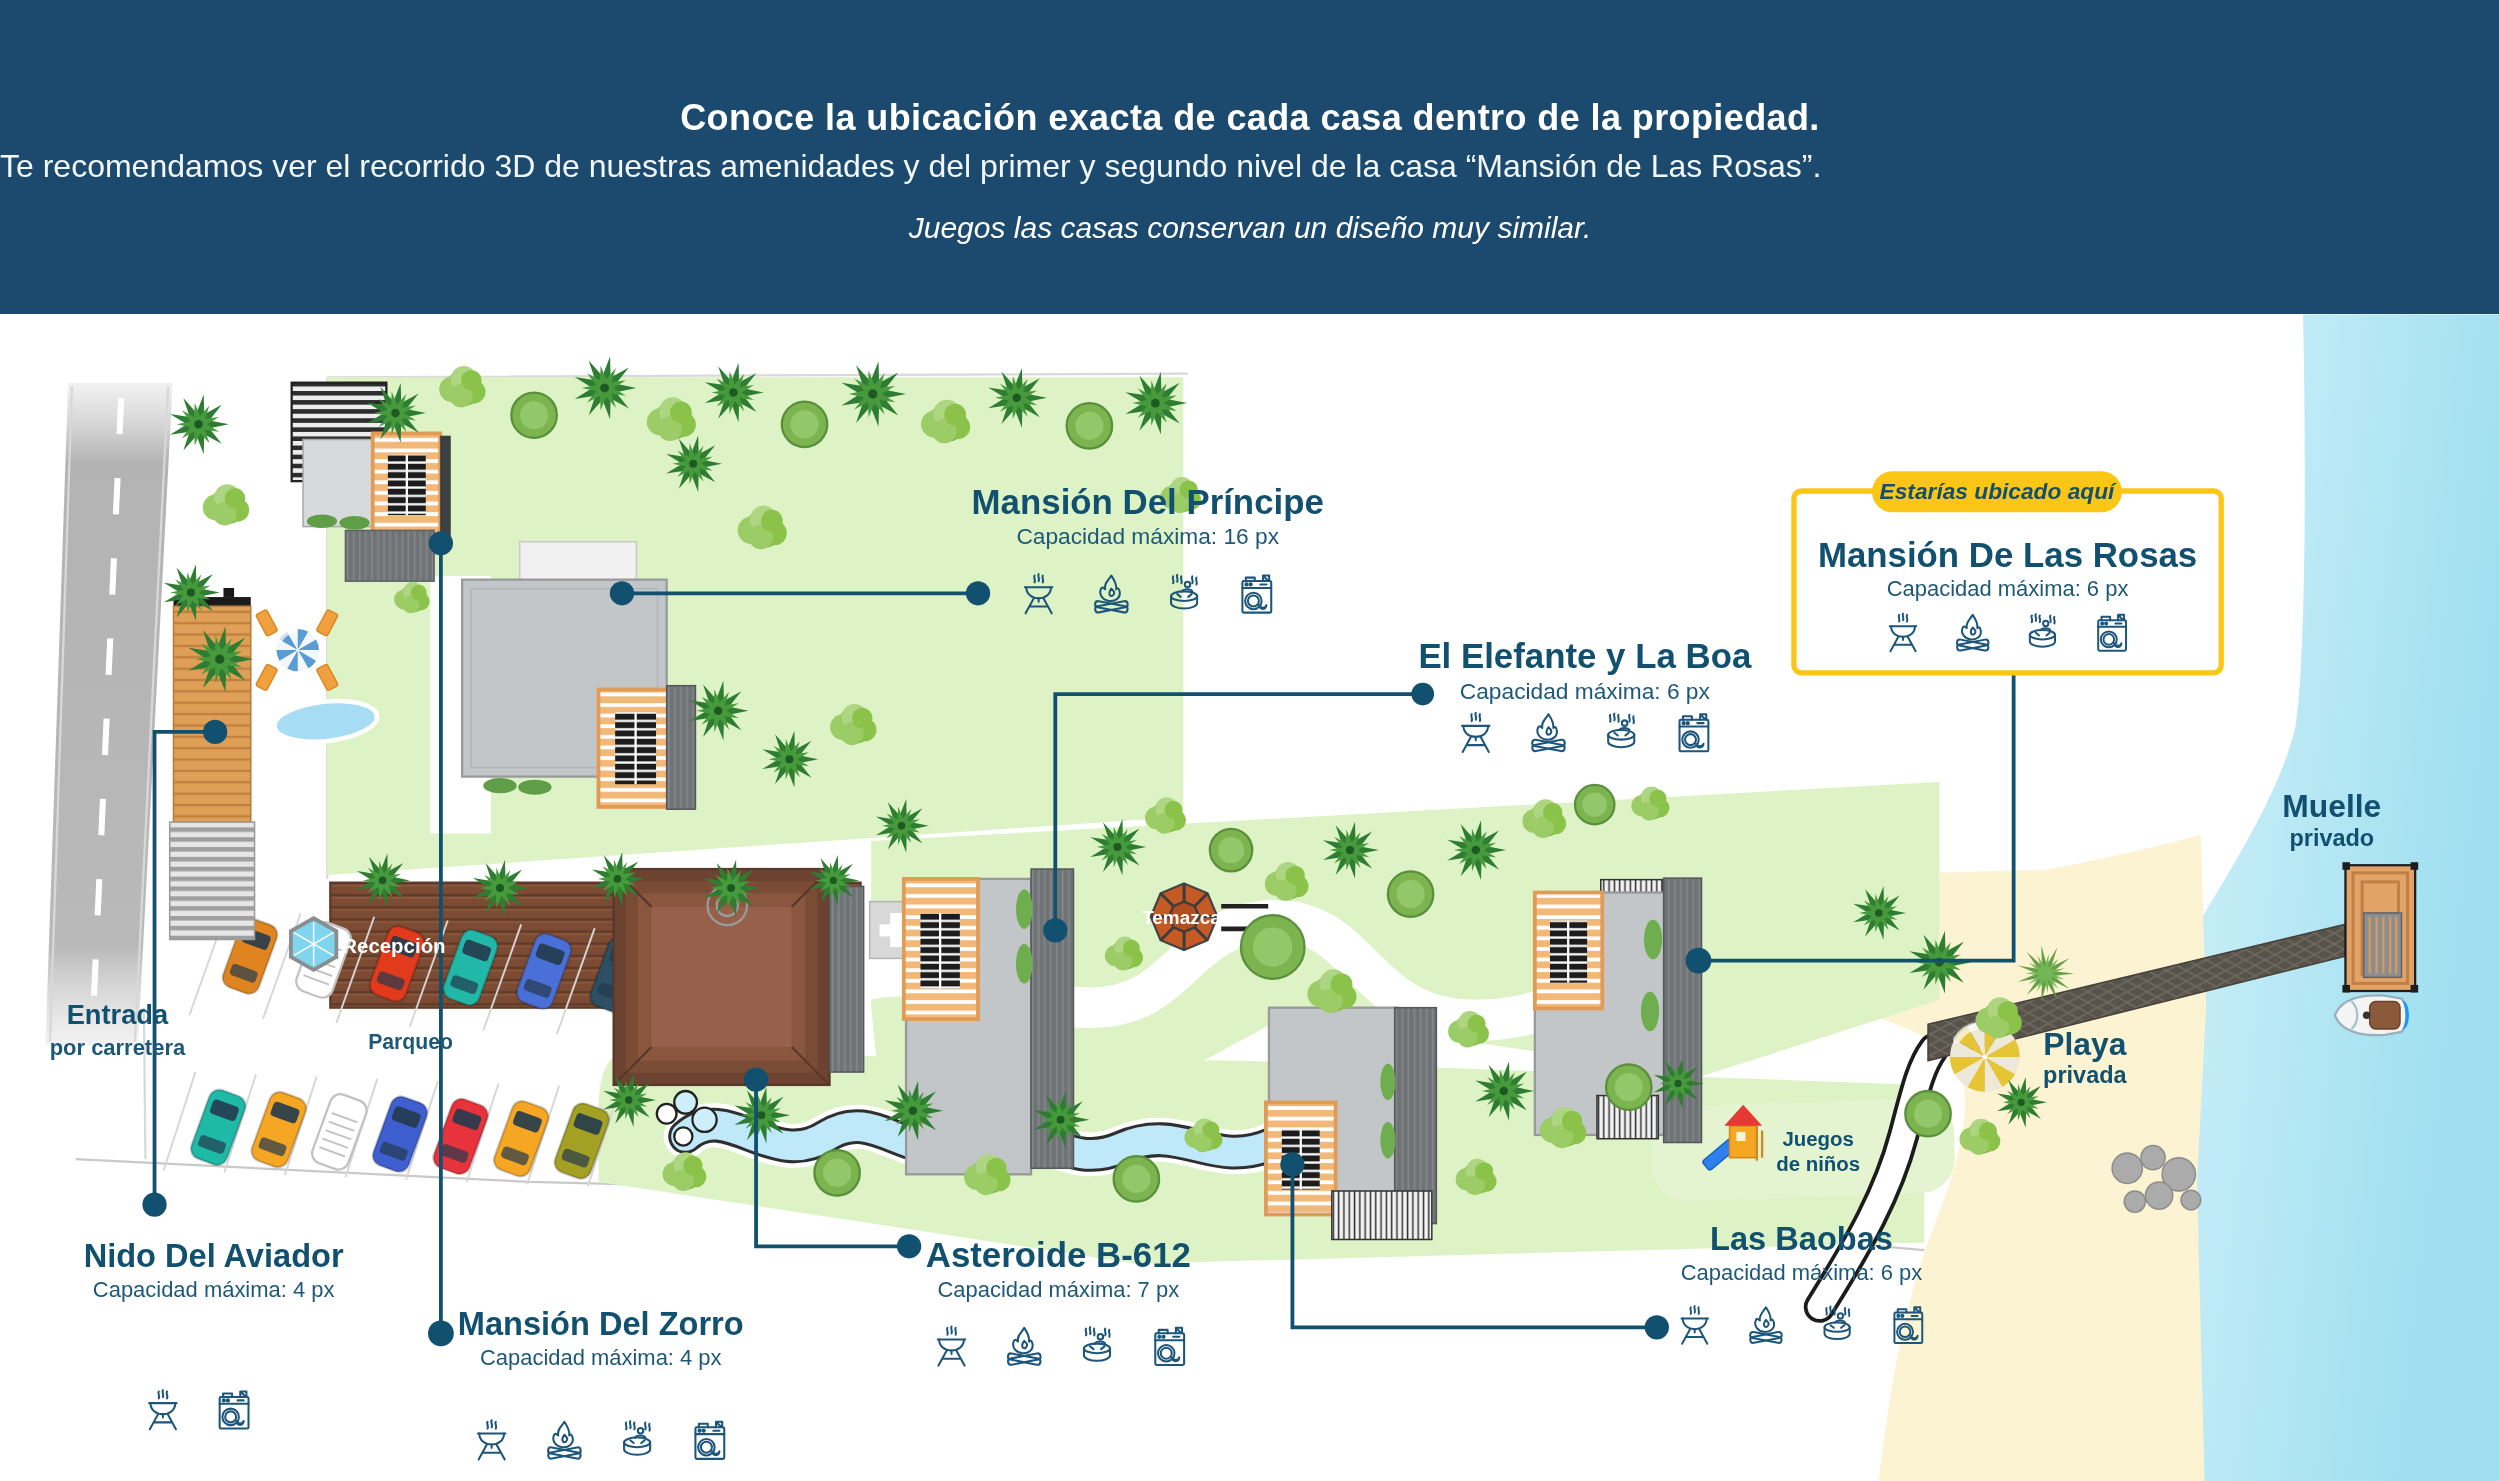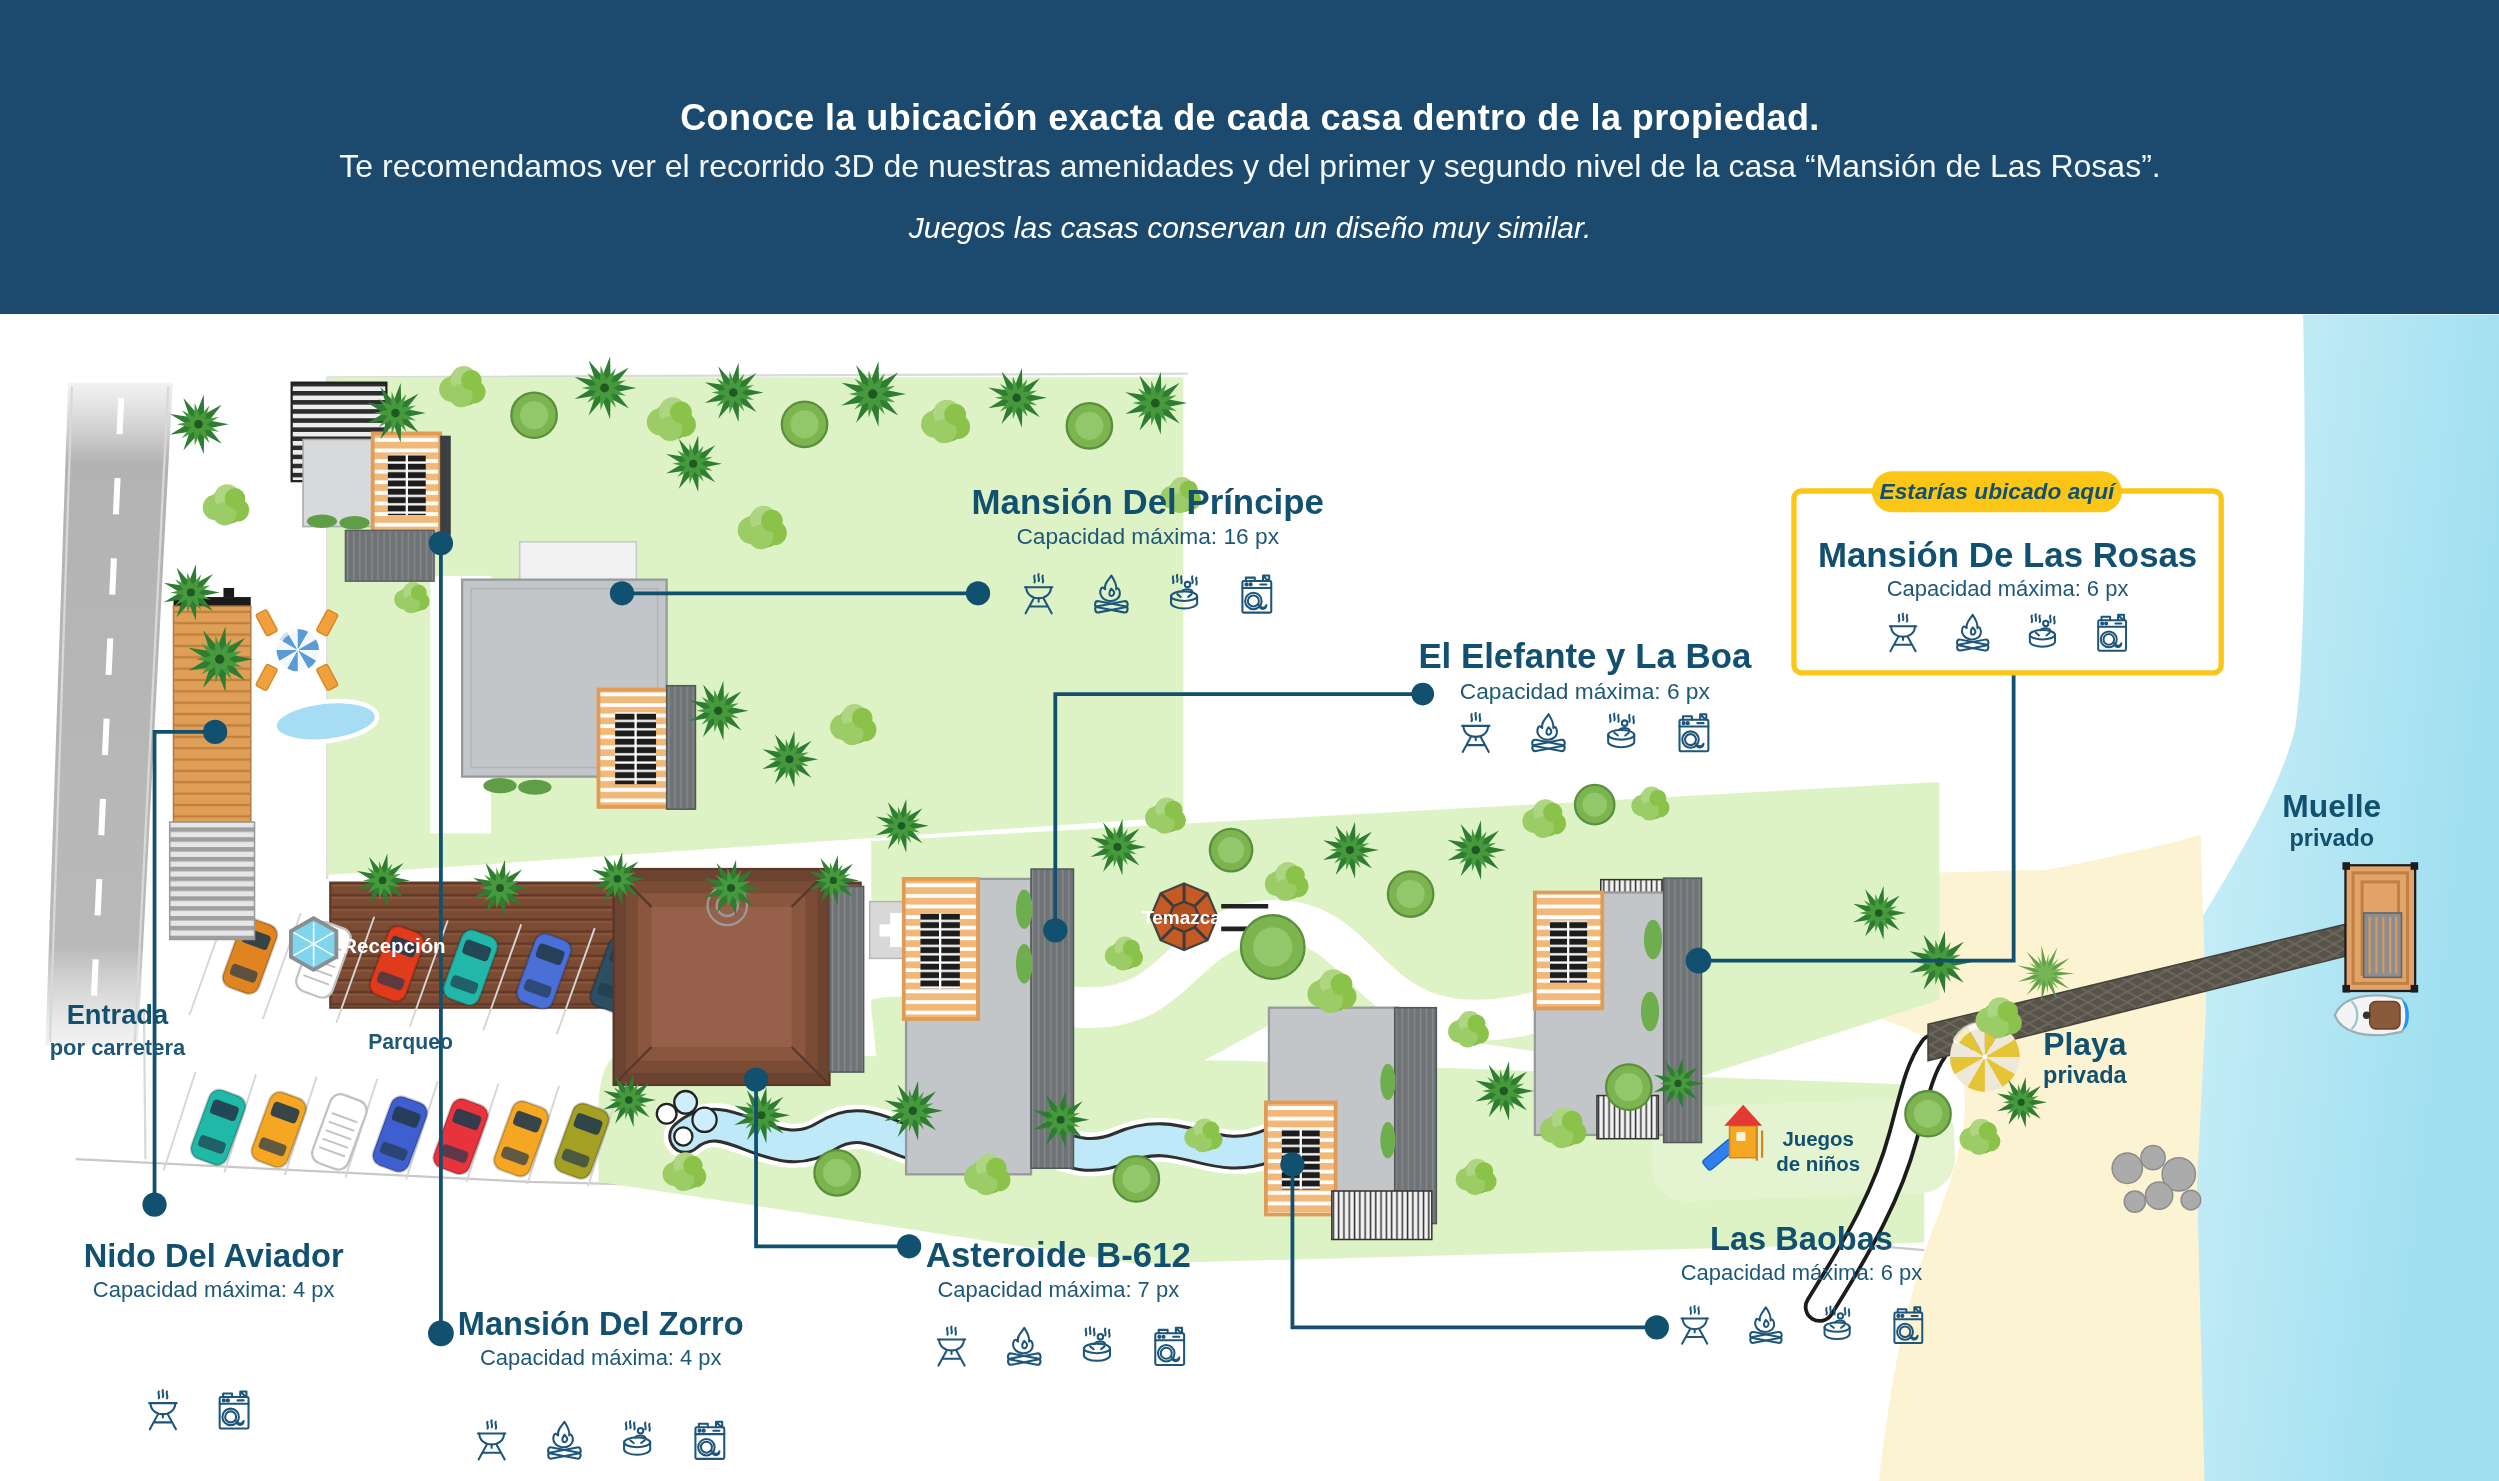--- a/index.html
+++ b/index.html
@@ -1,21 +1,21 @@
 <!DOCTYPE html>
 <html style="font-size:12px"><head>
 <meta charset="utf-8">
 <style>
   html,body{margin:0;padding:0;background:#ffffff;}
   .canvas{position:relative;width:2500px;height:1482px;overflow:hidden;
           font-family:"Liberation Sans",sans-serif;background:#ffffff;padding-left:24px;}
   .header{position:absolute;left:0;top:0;width:2500px;height:314px;background:#1b4a6e;}
   .h-title{position:absolute;top:97px;width:100%;text-align:center;color:#ffffff;
            font-size:36px;font-weight:700;letter-spacing:0.4px;}
-  .h-sub{position:absolute;top:148px;width:100%;text-align:center;color:#f2f7fa;
+  .h-sub{position:absolute;top:148px;width:100%;text-align:left;color:#f2f7fa;
          font-size:32px;font-weight:300;}
   .h-note{position:absolute;top:211px;width:100%;text-align:center;color:#ffffff;
           font-size:30px;font-style:italic;font-weight:400;}
   svg text{font-family:"Liberation Sans",sans-serif;}
   .t-name{font-weight:700;fill:#11506f;}
   .t-cap{fill:#1d5878;font-weight:400;}
   .t-blue-b{font-weight:700;fill:#11506f;}
   .t-blue{fill:#1d5878;font-weight:700;}
   .t-white{fill:#ffffff;font-weight:700;}
   .conn{stroke:#11506f;stroke-width:5;fill:none;}

